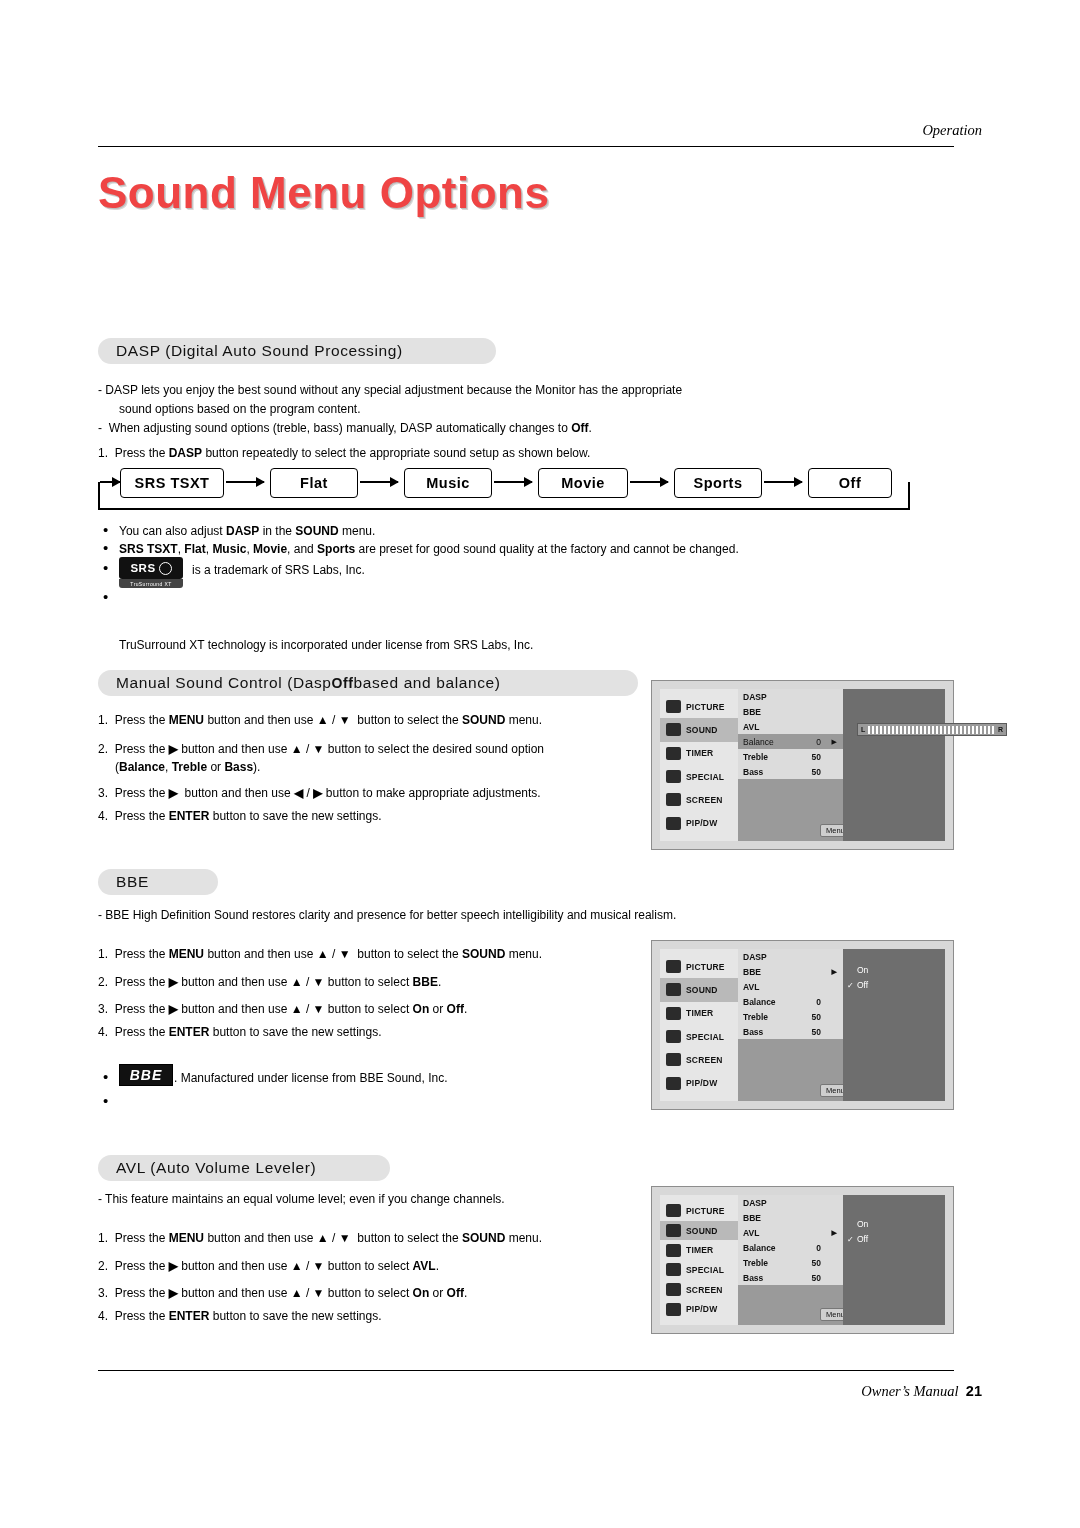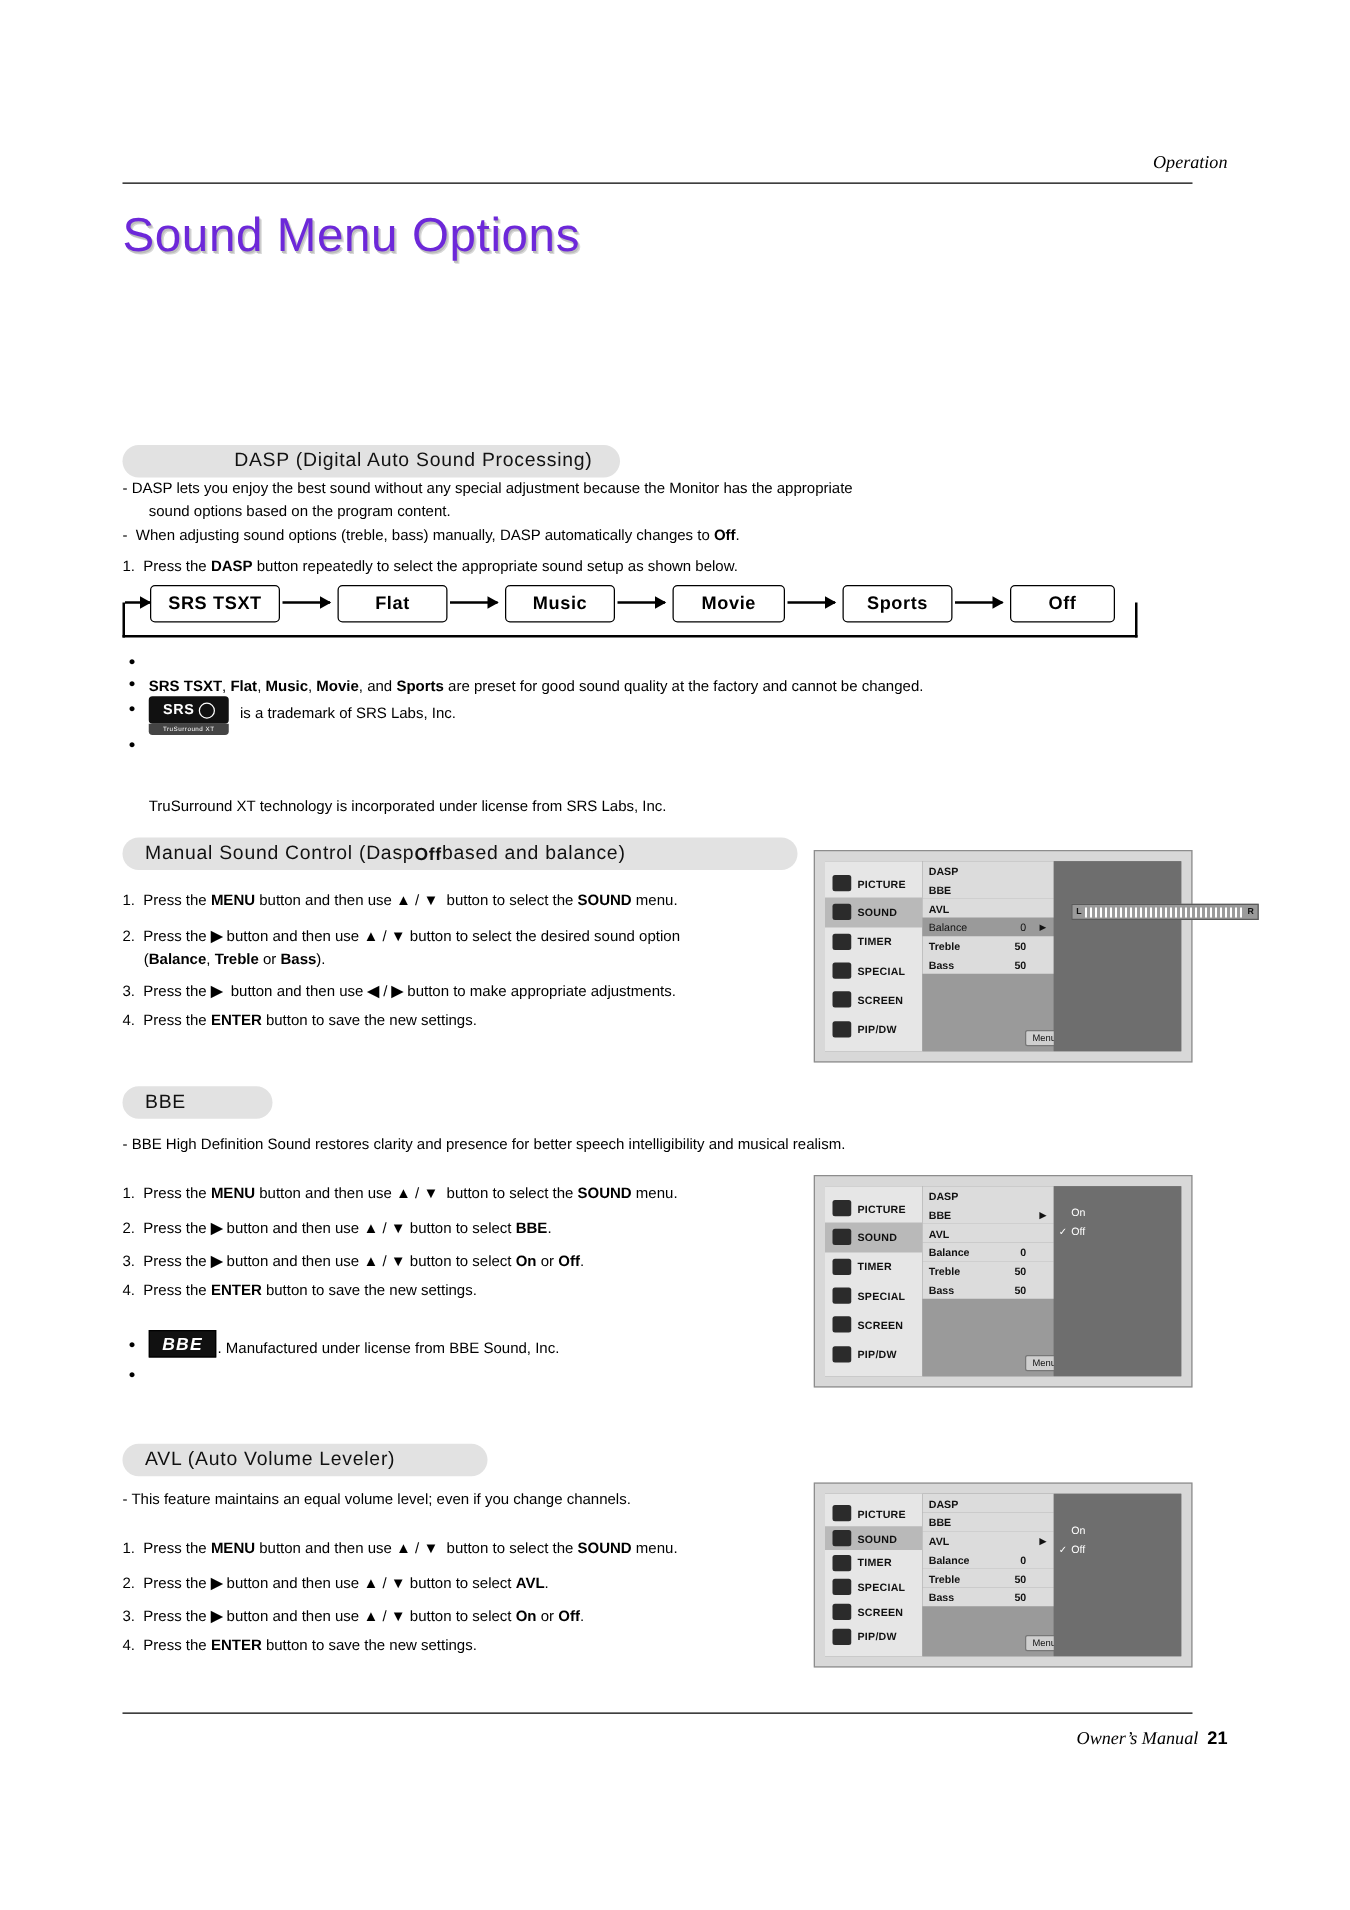--- a/index.html
+++ b/index.html
@@ -19,22 +19,22 @@
     font-family:"Liberation Serif", serif;
     font-style:italic;font-size:14.5px;color:#000;
   }
   .hdr-rule{
     position:absolute;left:98px;top:146px;width:856px;height:1px;background:#000;
   }
 
   
   .title{
     position:absolute;left:98px;top:168px;
-    font-size:38px;font-weight:normal;letter-spacing:0.5px;
-    color:#6d28d9;
+    font-size:44px;font-weight:bold;letter-spacing:0.5px;
+    color:#ef4444;
     text-shadow:1px 1px 0 #bdbdbd, 2px 2px 0 #d8d8d8;
   }
 
   
   .pill{
     position:absolute;
     height:26px;
     background:#e2e2e2;
     border-radius:13px;
     display:flex;align-items:center;
@@ -154,21 +154,21 @@
 </head>
 <body>
 
 <div class="page">
 
   <div class="hdr-label">Operation</div>
   <div class="hdr-rule"></div>
 
   <div class="title">Sound Menu Options</div>
 
-  <div class="pill" style="left:98px;top:356px;width:358px;justify-content:flex-end;">
+  <div class="pill" style="left:98px;top:338px;width:358px;">
     <span>DASP (Digital Auto Sound Processing)</span>
   </div>
 
   <div class="txt" style="left:98px;top:381px;width:860px;">
     <span>-  DASP lets you enjoy the best sound without any special adjustment because the Monitor has the appropriate</span>
   </div>
   <div class="txt" style="left:119px;top:400px;width:860px;">
     <span>sound options based on the program content.</span>
   </div>
   <div class="txt" style="left:98px;top:419px;width:880px;">
@@ -203,20 +203,23 @@
       <span>Off</span>
     </div>
 
     <div class="loopline" style="left:0px;top:14px;width:2px;height:28px;"></div>
     <div class="loopline" style="left:0px;top:40px;width:812px;height:2px;"></div>
     <div class="loopline" style="left:810px;top:14px;width:2px;height:28px;"></div>
     <div class="arrow" style="left:2px;width:20px;"></div>
   </div>
 
   <div class="dot" style="left:103px;top:522px;">•</div>
+  <div class="txt" style="left:119px;top:522px;width:860px;">
+    You can also adjust <b>DASP</b> in the <b>SOUND</b> menu.
+  </div>
 
   <div class="dot" style="left:103px;top:540px;">•</div>
   <div class="txt" style="left:119px;top:540px;width:880px;">
     <b>SRS TSXT</b>, <b>Flat</b>, <b>Music</b>, <b>Movie</b>, and <b>Sports</b> are preset for good sound quality at the factory and cannot be changed.
   </div>
 
   <div class="dot" style="left:103px;top:560px;">•</div>
   <div class="srslogo" style="left:119px;top:557px;">
     <span>SRS</span>
     <span style="display:inline-block;width:11px;height:11px;border:1.5px solid #fff;border-radius:50%;margin-left:3px;"></span>

